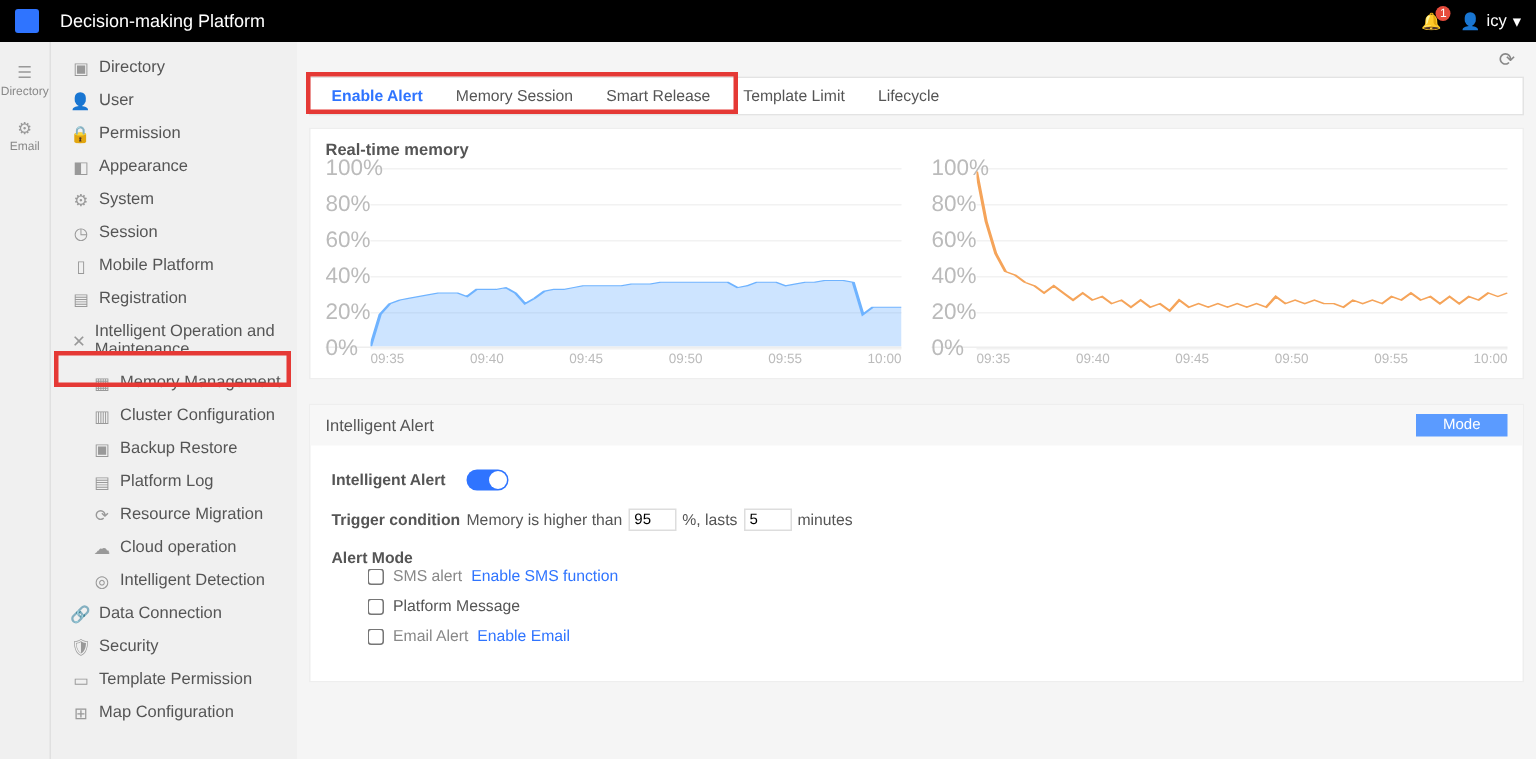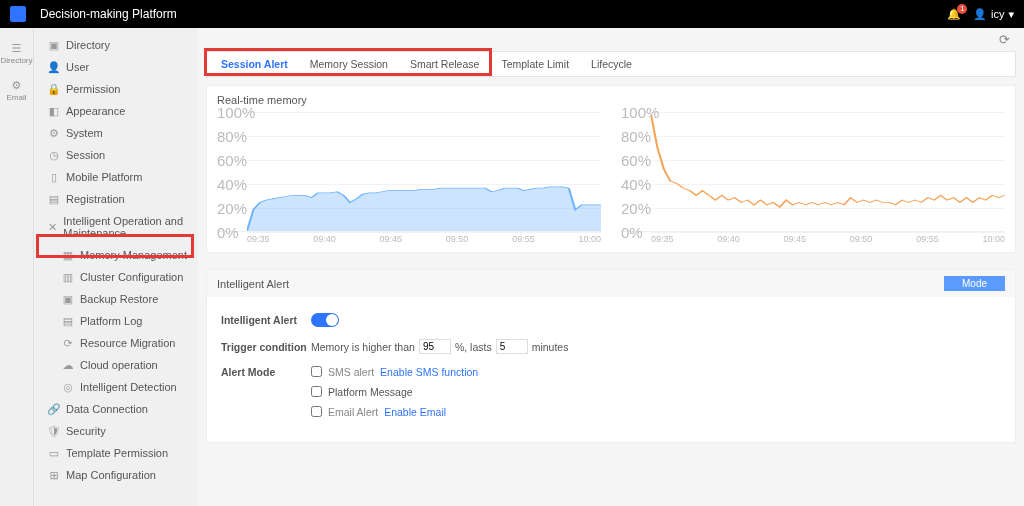--- a/index.html
+++ b/index.html
@@ -19,38 +19,38 @@
   .menu > li { padding: 5px 8px 5px 14px; display:flex; align-items:center; gap:6px; cursor:pointer; color:#555; font-size:11px; }
   .submenu > li { padding: 5px 8px 5px 28px; display:flex; align-items:center; gap:6px; cursor:pointer; color:#555; font-size:11px; }
   .content { flex:1; display:flex; flex-direction:column; overflow:hidden;}
   .content-head { display:flex; align-items:center; padding: 4px 8px; }
   .refresh { margin-left:auto; margin-right:6px; color:#888; cursor:pointer; font-size:13px; }
   .tabs-wrap { padding: 0 8px; }
   .tabs { display:flex; gap:22px; background:#fff; border:1px solid #e3e3e3; padding: 6px 14px; }
   .tab { font-size:10.5px; color:#555; cursor:pointer; }
   .tab.active { color:#2f74ff; font-weight:600; }
   .panel { background:#fff; margin:8px; border:1px solid #eee; padding:8px 10px; }
-  .panel-title { font-size:11px; color:#555; margin-bottom:6px; }
+  .panel-title { font-size:11px; color:#555; margin-bottom:6px;font-weight:bold; }
   .charts { display:flex; gap:20px; }
   .chart { flex:1; }
   .chart-title-row { display:flex; font-size:10px; color:#888; margin-bottom:4px;}
   .chart-title-row .ct { flex:1; text-align:center; }
   .chart-body { position:relative; height:120px; border-bottom:1px solid #eee; }
   .ylab { position:absolute; left:0; font-size:15px; color:#bbb; transform:translateY(-50%);}
   .grid { position:absolute; left:30px; right:0; border-top:1px solid #f2f2f2; }
   svg.plot { position:absolute; left:30px; top:0; right:0; bottom:0; width:calc(100% - 30px); height:100%; }
   .xlabels { display:flex; justify-content:space-between; margin-left:30px; font-size:9px; color:#bbb; margin-top:2px;}
   .alert-head { background:#f7f7f7; padding:6px 10px; display:flex; align-items:center; font-size:11px; color:#555; }
   .save-btn { background:#5b9bff; color:#fff; padding:2px 18px; font-size:10px; border:none; cursor:pointer; }
   .form-row { display:flex; padding:6px 0; font-size:10.5px; color:#555; align-items:center;}
   .form-label { width:90px; font-weight:600; }
   .toggle { width:28px; height:14px; background:#2f74ff; border-radius:7px; position:relative; cursor:pointer;}
   .toggle::after{content:"";position:absolute;right:1px;top:1px;width:12px;height:12px;background:#fff;border-radius:50%;}
   .inline-input { width:32px; border:1px solid #ddd; padding:1px 3px; font-size:10px; margin:0 4px;}
-  .chk { display:flex; gap:6px; margin-bottom:8px; color:#888;}
+  .chk { display:flex; align-items:center; gap:6px; margin-bottom:8px; color:#888;margin-left:24px;}
   .chk input { width:11px; height:11px; }
   .chk .link { color:#2f74ff; cursor:pointer; }
   .highlight-tabs { position:absolute; border:3px solid #e53935; pointer-events:none; }
   .highlight-menu { position:absolute; border:3px solid #e53935; pointer-events:none; }
   .icon { width:12px; height:12px; display:inline-flex; align-items:center; justify-content:center; color:#999; font-size:11px;}
 </style>
 </head>
 <body>
 
 <div class="topbar">
@@ -169,21 +169,21 @@
     </ul>
     <div class="highlight-menu" style="left:2px; top:206px; width:158px; height:24px;"></div>
   </div>
 
   <div class="content" style="position:relative;">
     <div class="content-head">
       <span class="refresh">⟳</span>
     </div>
     <div class="tabs-wrap" style="position:relative;">
       <div class="tabs">
-        <div class="tab active">Session Alert</div>
+        <div class="tab active">Enable Alert</div>
         <div class="tab">Memory Session</div>
         <div class="tab">Smart Release</div>
         <div class="tab">Template Limit</div>
         <div class="tab">Lifecycle</div>
       </div>
       <div class="highlight-tabs" style="left:6px; top:-3px; width:288px; height:28px;"></div>
     </div>
 
     <div class="panel">
       <div class="panel-title">Real-time memory</div>
@@ -258,21 +258,21 @@
           <div class="toggle"></div>
         </div>
         <div class="form-row">
           <div class="form-label">Trigger condition</div>
           <span>Memory is higher than</span>
           <input class="inline-input" value="95" style="">
           <span>%, lasts</span>
           <input class="inline-input" value="5" style="">
           <span>minutes</span>
         </div>
-        <div class="form-row" style="align-items:flex-start;">
+        <div class="form-row" style="align-items:flex-start;flex-direction:column;">
           <div class="form-label">Alert Mode</div>
           <div>
             <div class="chk">
                 <input type="checkbox" style="">
                 <span>SMS alert</span>
                 <span class="link">Enable SMS function</span>
               </div>
             <div class="chk">
                 <input type="checkbox" style="">
                 <span style="color:#555">Platform Message</span>

